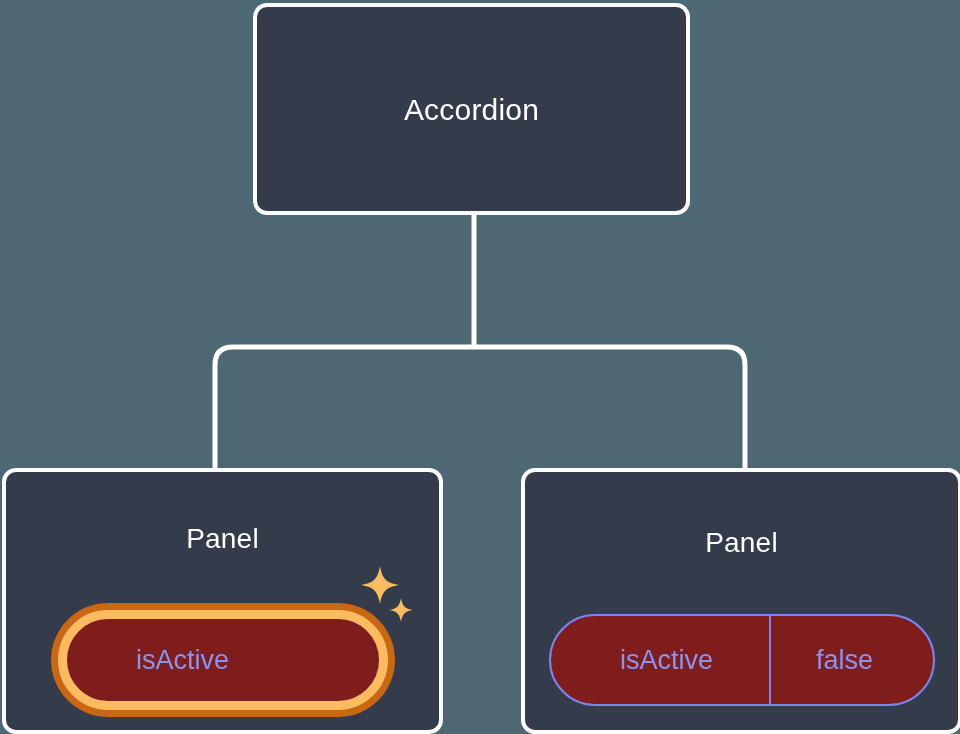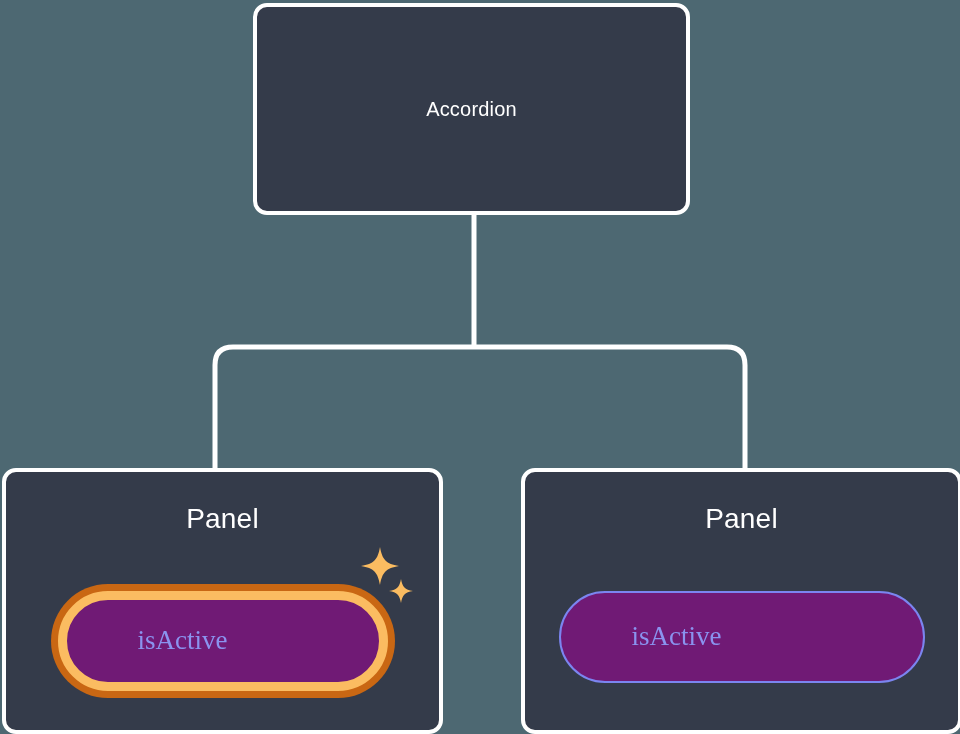--- a/index.html
+++ b/index.html
@@ -46,32 +46,32 @@
   .node-root {
     left: 253px;
     top: 3px;
     width: 437px;
     height: 212px;
     justify-content: center;
   }
 
   .node-title {
     color: #ffffff;
-    font-size: 20px;
+    font-size: 30px;
     line-height: 1.1;
     letter-spacing: 0.2px;
     font-weight: 400;
     text-align: center;
     white-space: nowrap;
   }
 
   .node-panel {
     top: 468px;
     height: 266px;
-    justify-content: flex-start;
+    justify-content: center;
     padding-top: 32px;
     border-bottom-left-radius: 14px;
     border-bottom-right-radius: 14px;
     gap: 34px;
   }
   .node-panel .node-title {
     font-size: 28px;
   }
 
   .node-panel-left {
@@ -90,26 +90,25 @@
     margin-top: 22px;
     display: flex;
     justify-content: center;
     width: 100%;
   }
 
   .pill {
     box-sizing: border-box;
     display: flex;
     align-items: stretch;
-    background: #701a75;
+    background: #7f1d1d;
     border: 2px solid #7b85f0;
     border-radius: 999px;
     height: 92px;
     min-width: 366px;
-    font-family: Liberation Serif, serif;
   }
 
   .pill-cell {
     display: flex;
     align-items: center;
     justify-content: center;
     padding: 0 28px;
     color: #8a93ef;
     font-size: 27px;
     line-height: 1;
@@ -204,17 +203,18 @@
       </div>
     </div>
   </div>
 
   <div class="node node-panel node-panel-right">
     <div class="node-title">Panel</div>
 
     <div class="pill-wrap">
       <div class="pill">
         <div class="pill-cell pill-key">isActive</div>
+        <div class="pill-cell pill-value">false</div>
       </div>
     </div>
   </div>
 
 </div>
 
 </body></html>

